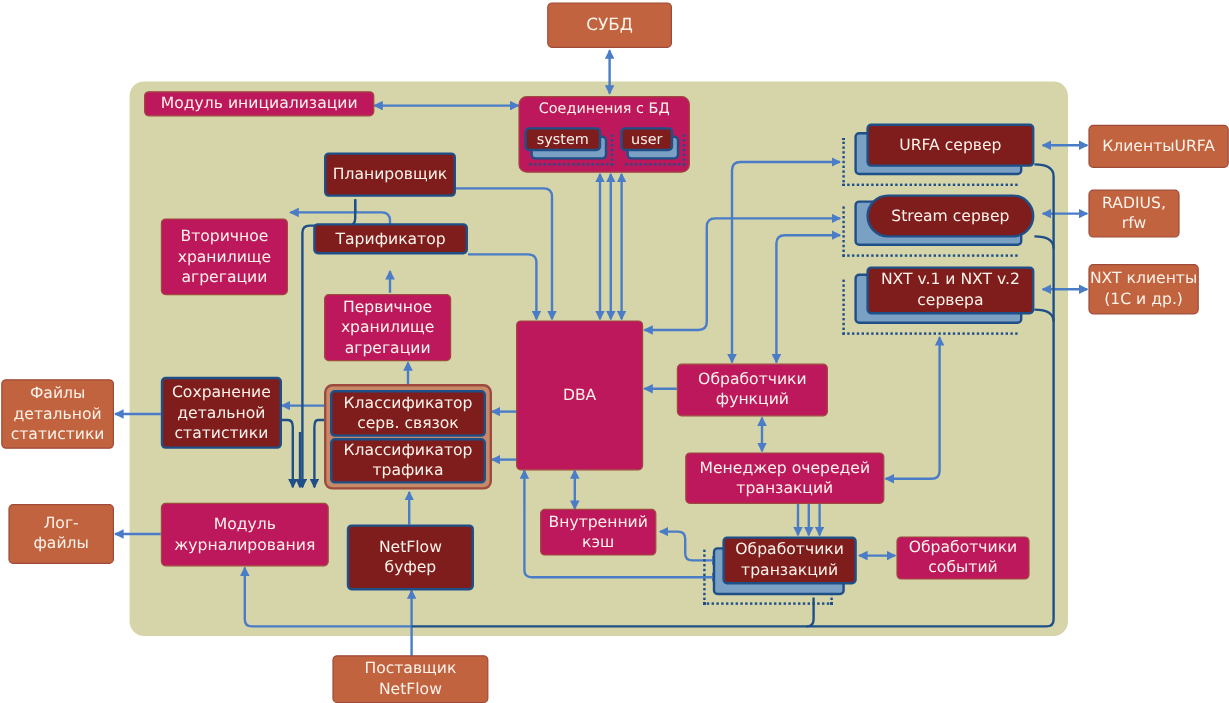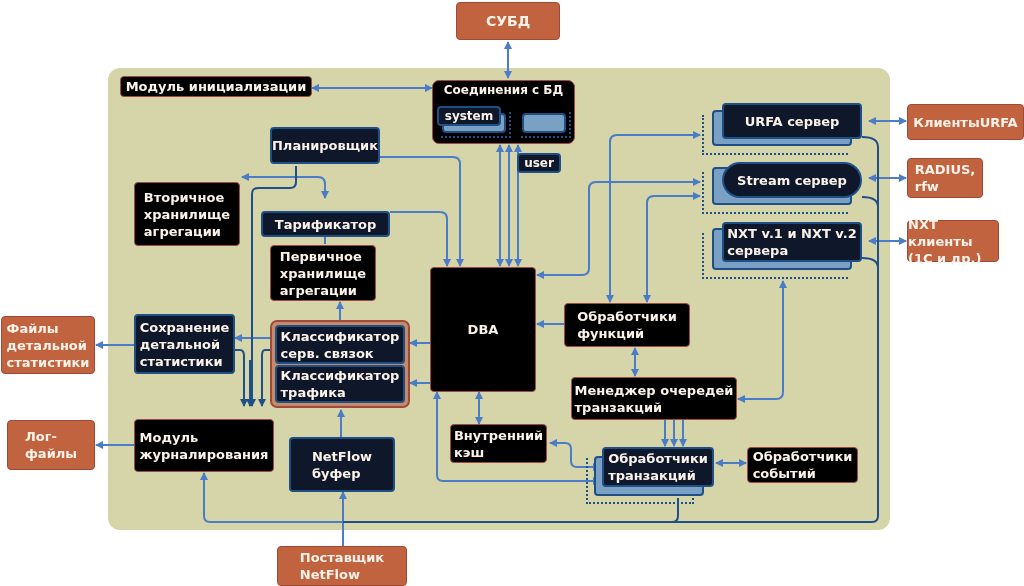--- a/index.html
+++ b/index.html
@@ -2,25 +2,25 @@
 <html><head>
 <meta charset="utf-8">
 <style>
   html, body { margin:0; padding:0; background:#ffffff; }
   body { width:1024px; height:586px; position:relative; overflow:hidden;
          font-family:"DejaVu Sans", sans-serif; }
   #canvas { position:absolute; left:0; top:0; width:1024px; height:586px; }
   .panel { position:absolute; left:108px; top:68px; width:782px; height:462px;
            background:#d5d5a9; border-radius:12px; }
   .box { position:absolute; box-sizing:border-box; display:flex; align-items:center;
-         justify-content:center; text-align:left; color:#fbf3ea; font-size:13px;
-         line-height:17px; border-radius:4px; white-space:pre-line;font-weight:bold; }
+         justify-content:center; text-align:center; color:#fbf3ea; font-size:13px;
+         line-height:17px; border-radius:4px; white-space:pre-line; }
   .ext { background:#c2633f; border:1.5px solid #9e4a38; }
-  .ora { background:#000000; border:1.5px solid #9e4a3e; }
-  .blu { background:#0f172a; border:2px solid #1f4f87; }
+  .ora { background:#be185d; border:1.5px solid #9e4a3e; }
+  .blu { background:#7f1d1d; border:2px solid #1f4f87; }
   .shadow { position:absolute; box-sizing:border-box; background:#7aa0c4;
             border:2px solid #1f4f87; border-radius:4px; }
   .dots { position:absolute; box-sizing:border-box; border:2px dotted #1f4f87;
           border-top:none; border-right:none; }
   .dots2 { position:absolute; box-sizing:border-box; border-bottom:2px dotted #1f4f87;
            border-right:2px dotted #1f4f87; }
   .frame { position:absolute; box-sizing:border-box; background:#c68a68;
            border:2px solid #9e4a3e; border-radius:7px; }
   svg { position:absolute; left:0; top:0; }
   .small { font-size:12px; }
@@ -104,27 +104,27 @@
 NetFlow</div>
 
   <div class="box ora" style="left:120px;top:76px;width:192px;height:21px;">Модуль инициализации</div>
 
   <div class="box ora small" style="left:432px;top:80px;width:143px;height:64px;align-items:flex-start;padding-top:1px;border-radius:7px;">Соединения с БД</div>
   <div class="dots2" style="left:441px;top:112px;width:70px;height:26px;"></div>
   <div class="shadow" style="left:442px;top:113px;width:64px;height:20px;"></div>
   <div class="box blu small" style="left:437px;top:106px;width:64px;height:20px;">system</div>
   <div class="dots2" style="left:521px;top:112px;width:50px;height:26px;"></div>
   <div class="shadow" style="left:522px;top:113px;width:44px;height:20px;"></div>
-  <div class="box blu small" style="left:517px;top:106px;width:44px;height:20px;margin-top:47px;">user</div>
+  <div class="box blu small" style="left:517px;top:106px;width:44px;height:20px;">user</div>
 
   <div class="box blu" style="left:270px;top:127px;width:110px;height:37px;">Планировщик</div>
   <div class="box ora" style="left:134px;top:144px;width:106px;height:64px;margin-top:38px;">Вторичное
 хранилище
 агрегации</div>
-  <div class="box blu" style="left:261px;top:211px;width:129px;height:26px;">Тарификатор</div>
+  <div class="box blu" style="left:261px;top:186px;width:129px;height:26px;">Тарификатор</div>
   <div class="box ora" style="left:270px;top:245px;width:106px;height:56px;">Первичное
 хранилище
 агрегации</div>
 
   <div class="frame" style="left:270px;top:320px;width:140px;height:88px;"></div>
   <div class="box blu" style="left:275px;top:325px;width:130px;height:39px;">Классификатор
 серв. связок</div>
   <div class="box blu" style="left:275px;top:365px;width:130px;height:38px;">Классификатор
 трафика</div>
 

